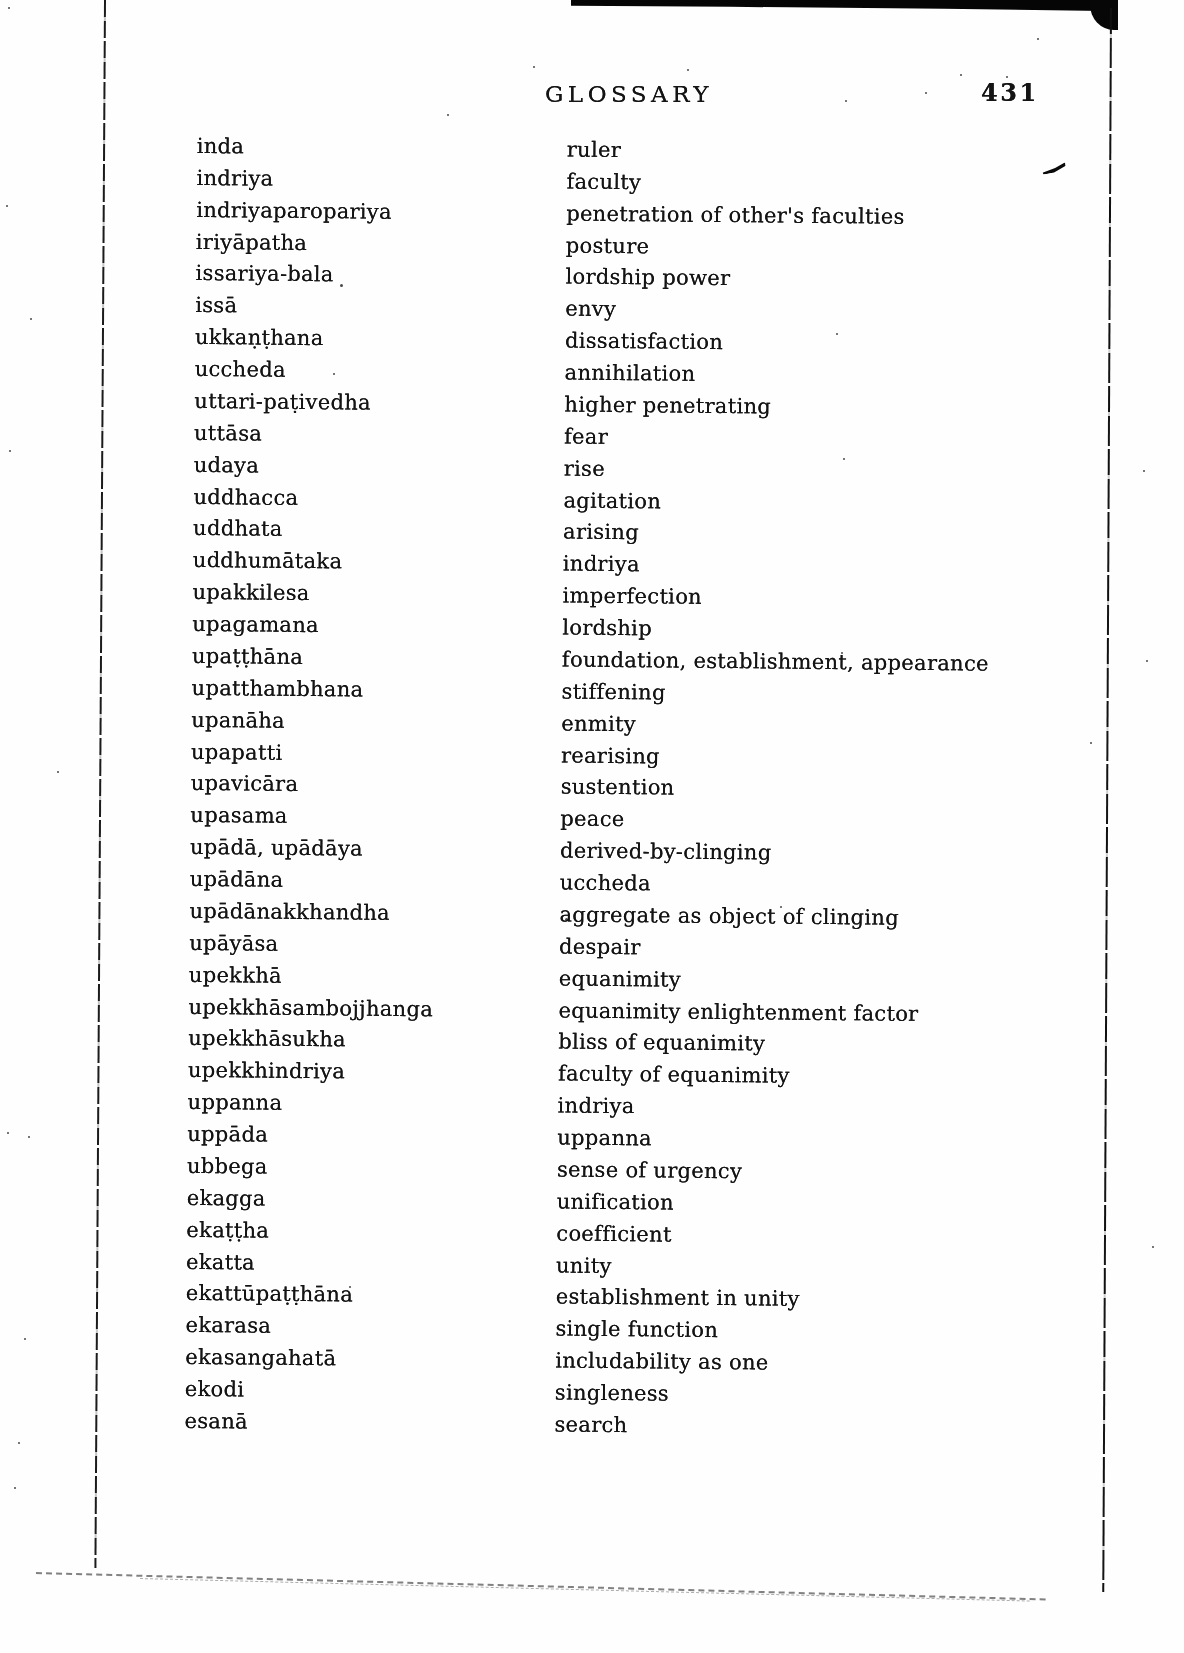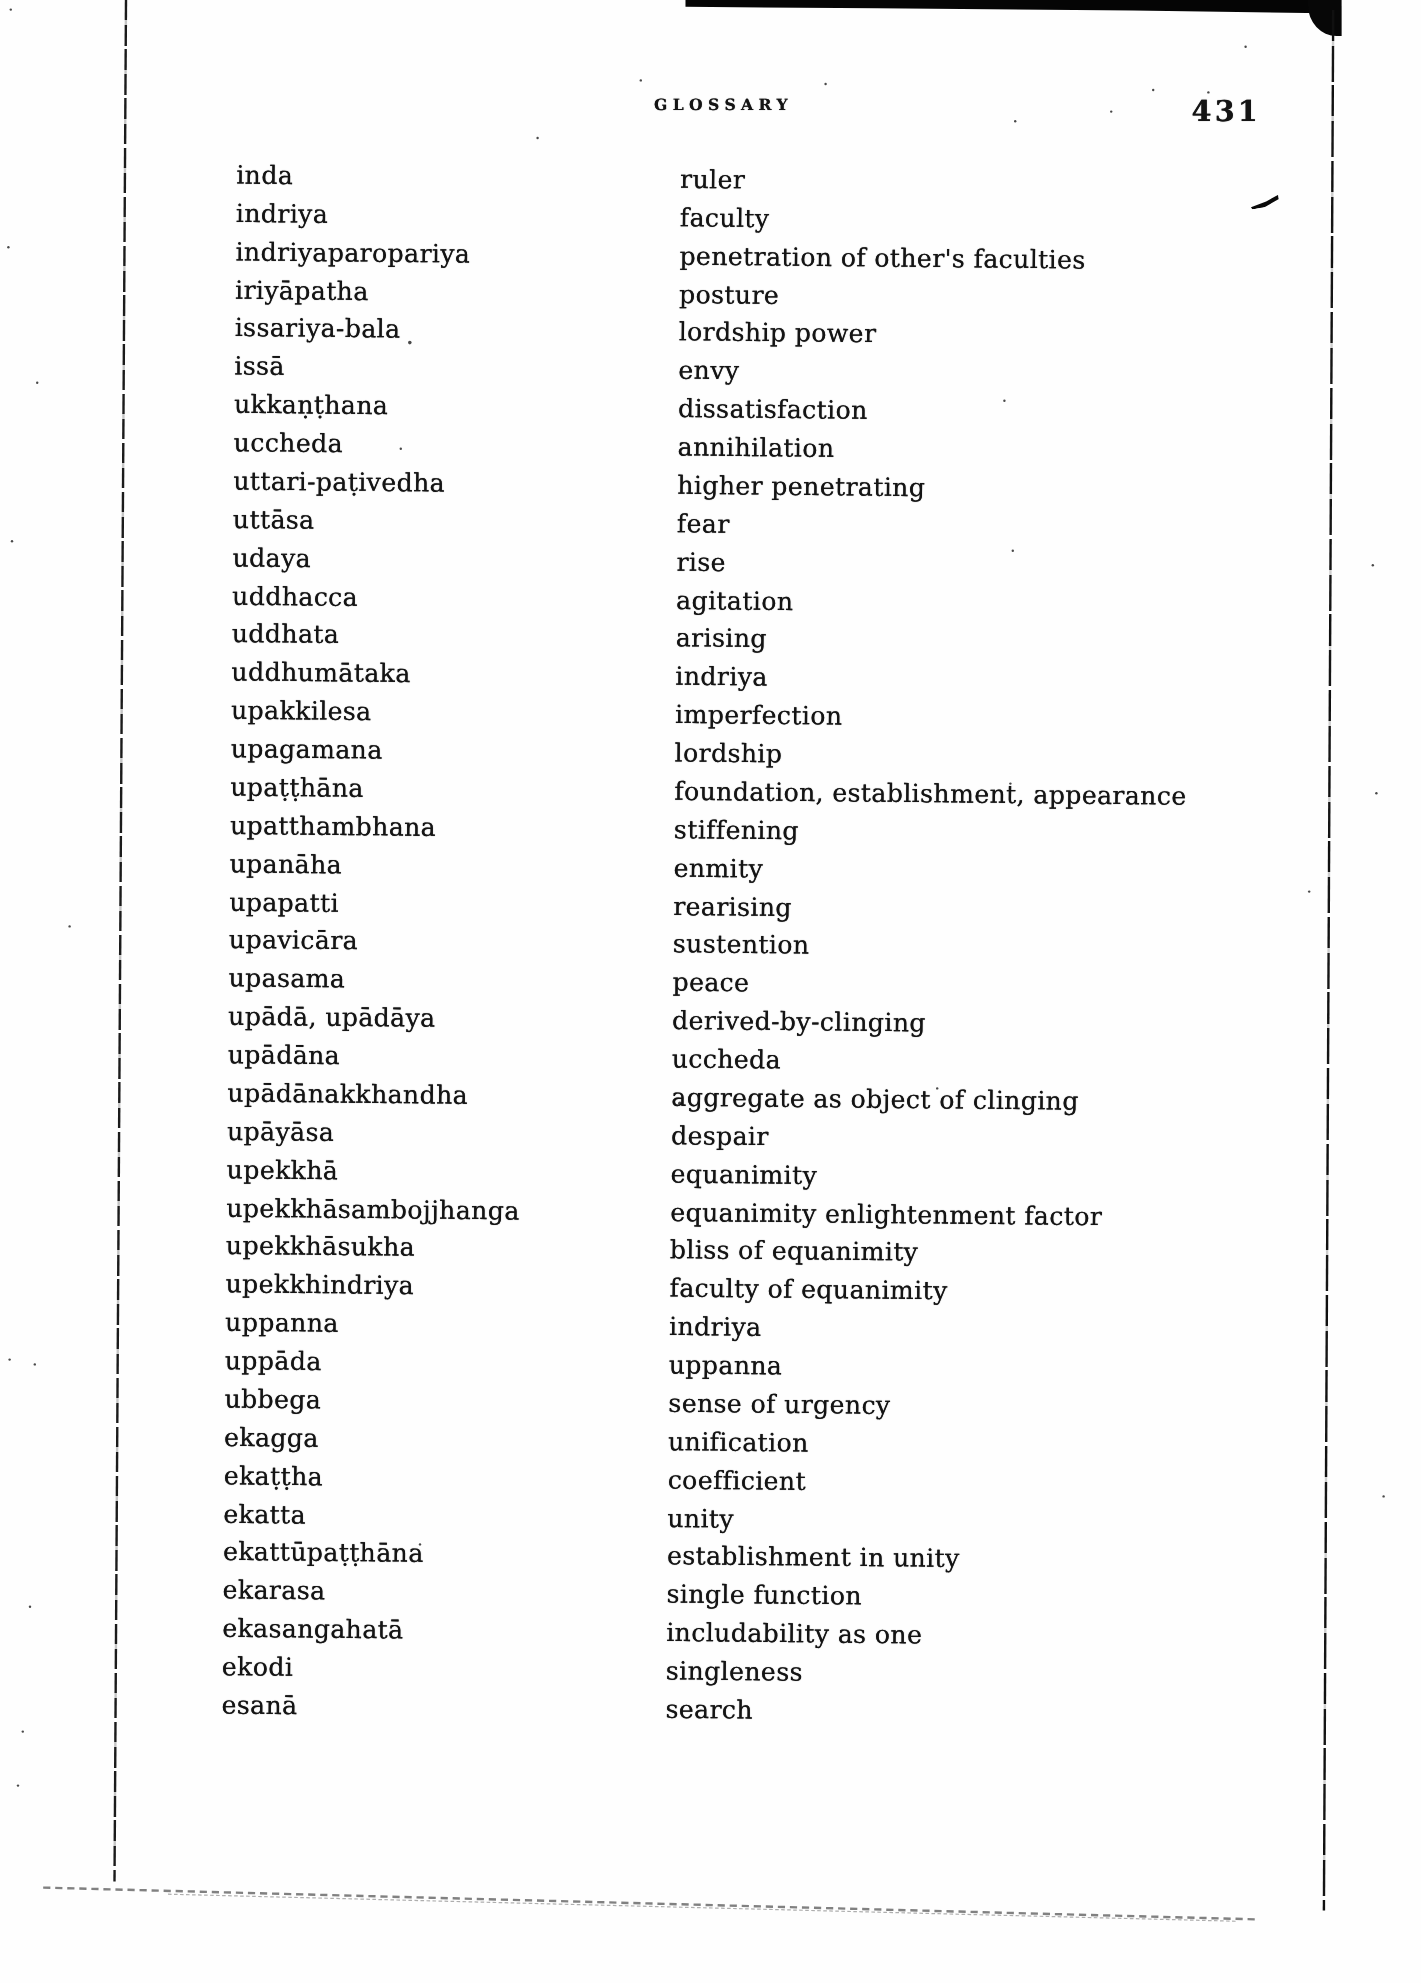--- a/index.html
+++ b/index.html
@@ -18,35 +18,34 @@
   .page {
     position: absolute;
     inset: 0;
     background: #fefefe;
   }
   
   .header-title {
     position: absolute;
     left: 545px;
     top: 81px;
-    font-size: 13px;
-    font-weight: 700;
+    font-size: 23px;
+    font-weight: 400;
     letter-spacing: 4.5px;
     white-space: nowrap;
     text-shadow: 0 0 0.6px rgba(0,0,0,0.85);
   }
   .page-number {
     position: absolute;
     left: 981px;
     top: 78px;
     font-size: 24px;
     font-weight: 700;
     letter-spacing: 2.5px;
     text-shadow: 0 0 0.6px rgba(0,0,0,0.85);
-    margin-left: 12px;
   }
   
   .glossary {
     position: absolute;
     left: 197px;
     top: 130px;
     transform: rotate(0.55deg);
     transform-origin: 0 0;
   }
   .row {

